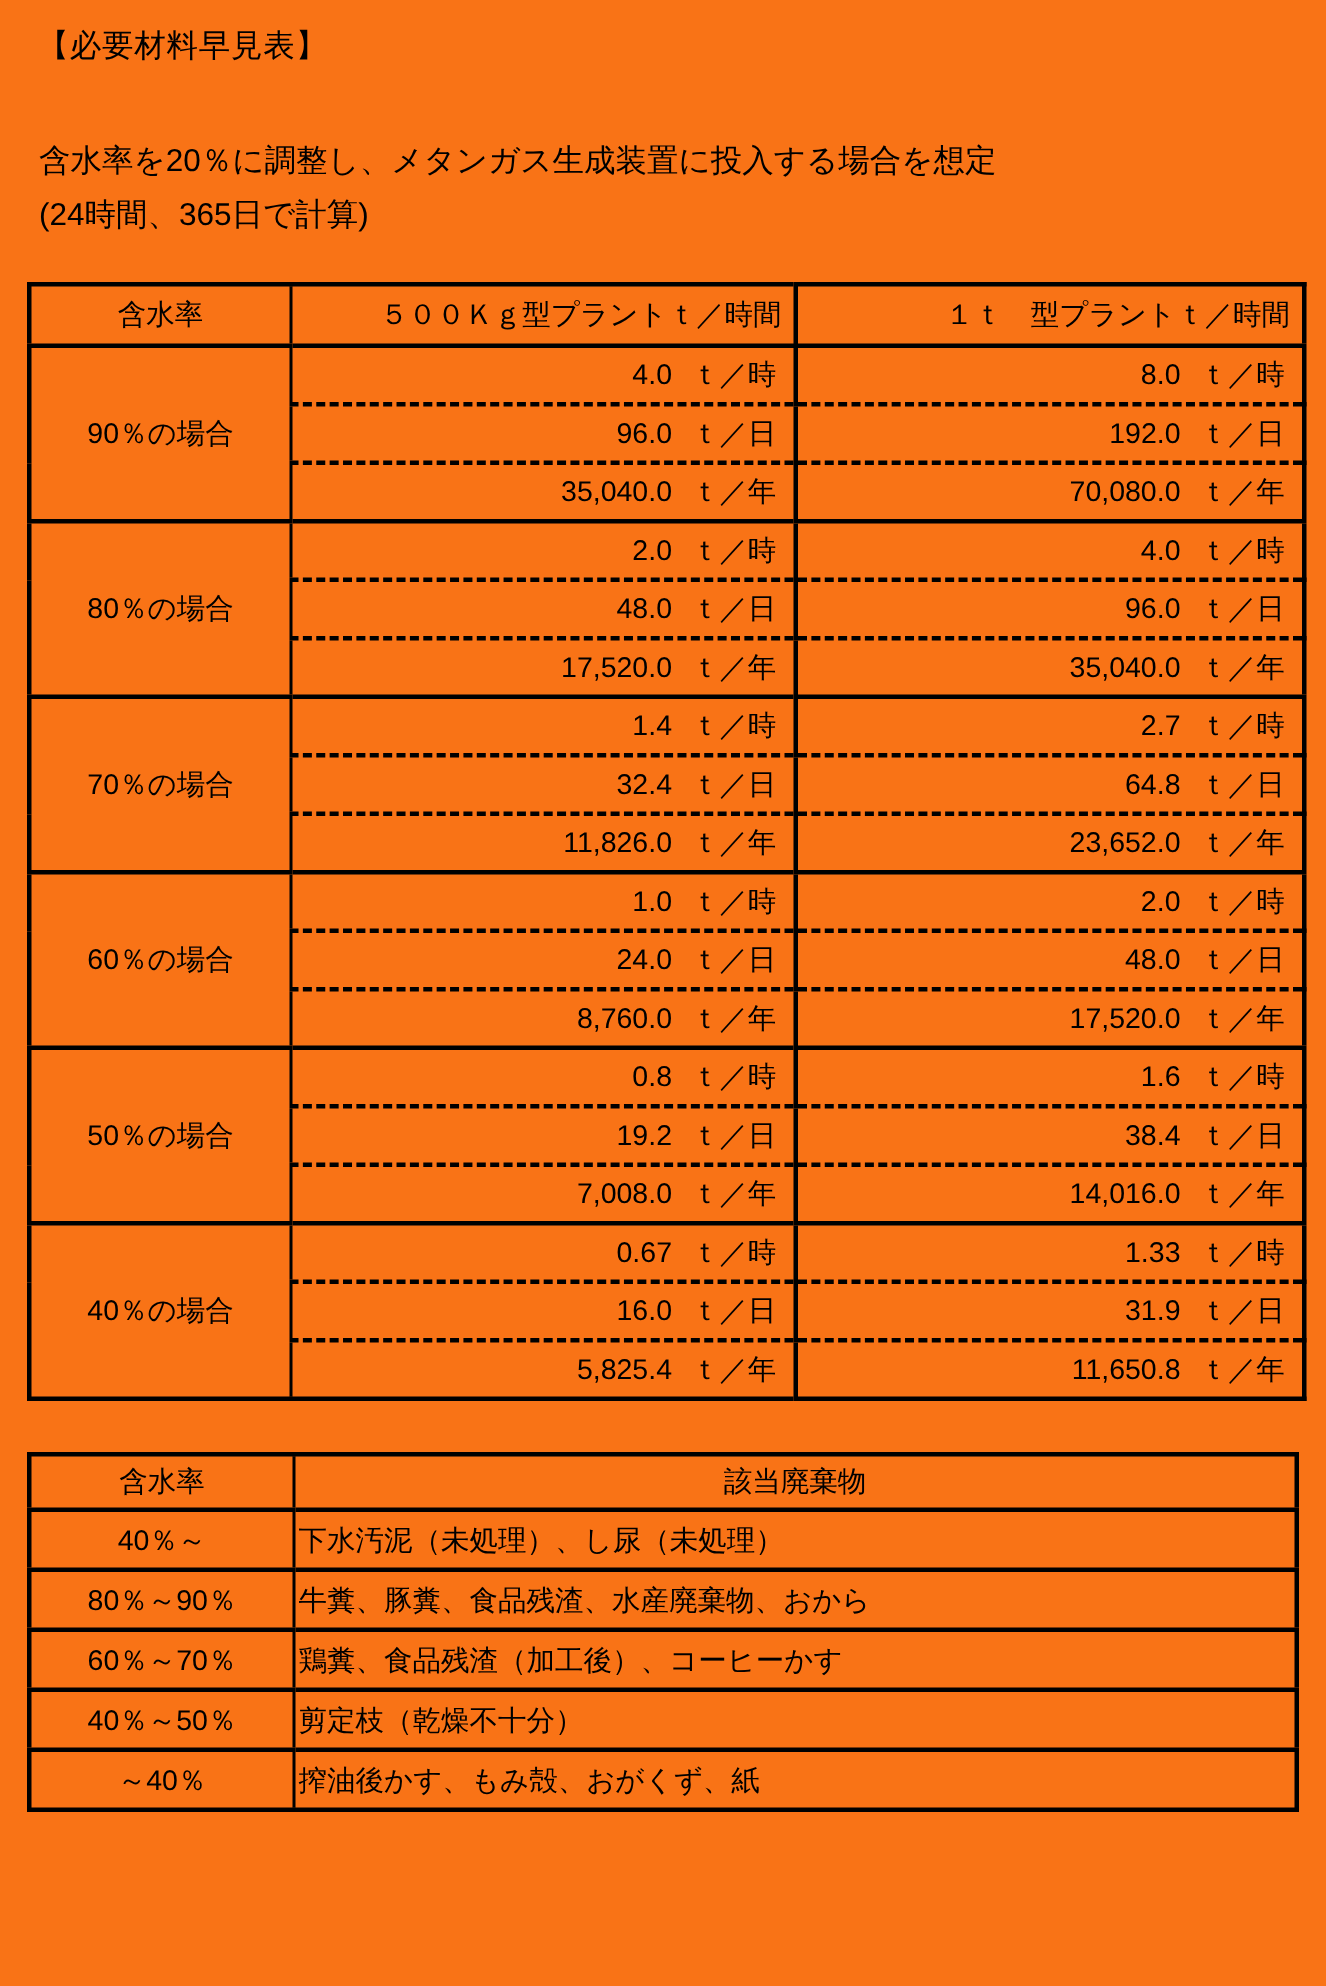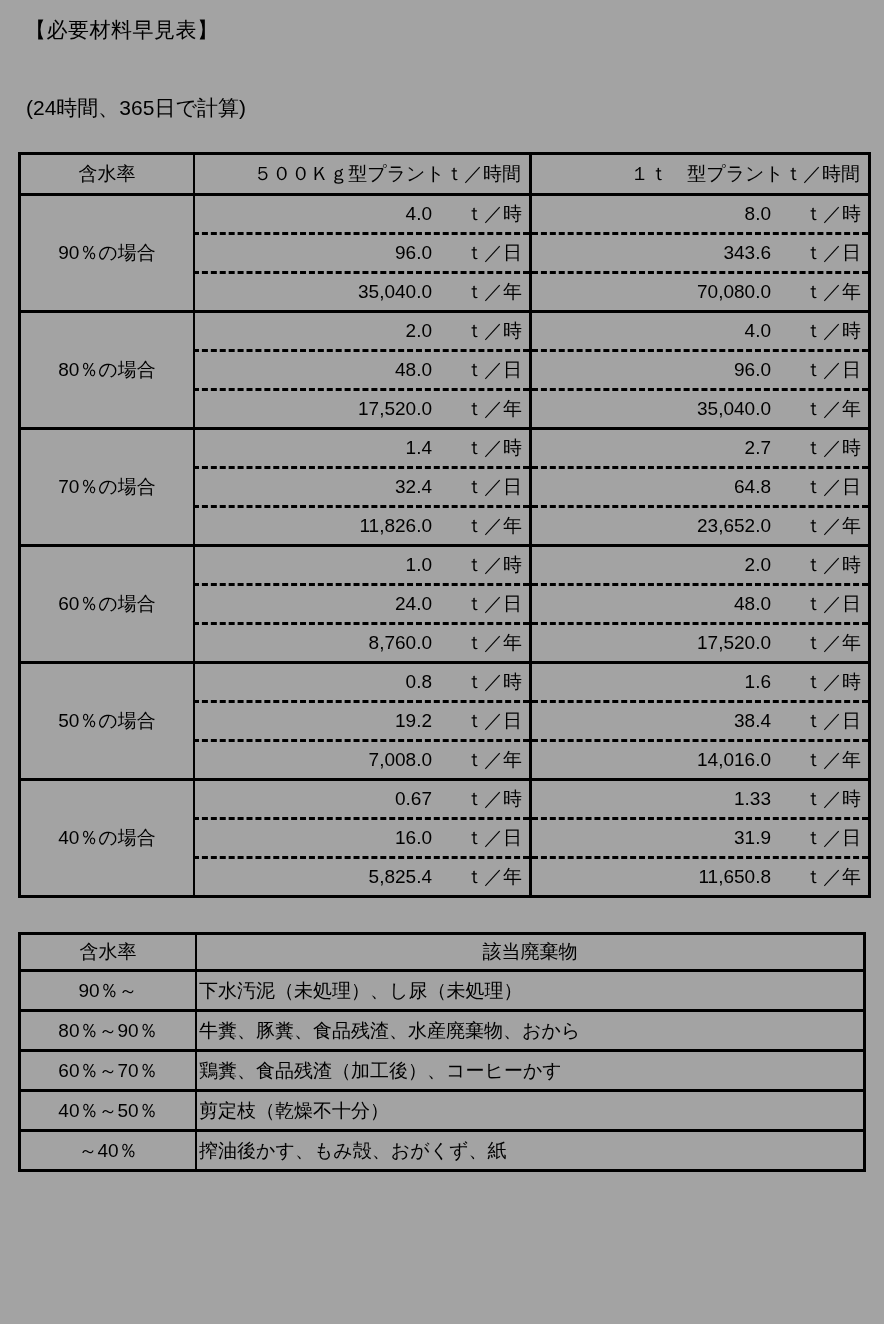--- a/index.html
+++ b/index.html
@@ -6,21 +6,21 @@
     margin: 0;
     padding: 0;
     background: #ffffff;
     font-family: "Liberation Sans", "DejaVu Sans", sans-serif;
     color: #000000;
   }
   .page {
     position: relative;
     width: 884px;
     min-height: 1324px;
-    background: #a3a3a3;
+    background: #f97316;
     overflow: hidden;
   }
   .doc-title {
     margin: 16px 0 0 25px;
     font-size: 21px;
     font-weight: normal;
     letter-spacing: 0.5px;
     white-space: nowrap;
   }
   .desc {
@@ -62,21 +62,21 @@
     white-space: nowrap;
   }
   .col-b .hflex { }
   .vflex {
     display: flex;
     align-items: baseline;
     padding: 0 7px 0 8px;
     white-space: nowrap;
   }
   .vflex .val { flex: 1; text-align: right; }
-  .vflex .unit { flex: 0 0 66px; margin-left: 24px; text-align: right; }
+  .vflex .unit { flex: 0 0 66px; margin-left: 8px; text-align: center; }
 
   
   table.t2 {
     border-collapse: collapse;
     table-layout: fixed;
     width: 848px;
     margin: 34px 0 0 18px;
     border: 3px solid #000;
     font-size: 19px;
   }
@@ -96,20 +96,21 @@
   .t2 td.c-waste { text-align: left; padding-left: 2px; white-space: nowrap; }
 </style>
 </head>
 <body>
 
 <div class="page">
 
   <div class="doc-title">【必要材料早見表】</div>
 
   <div class="desc">
+    <div>含水率を20％に調整し、メタンガス生成装置に投入する場合を想定</div>
     <div>(24時間、365日で計算)</div>
   </div>
 
   <table class="t1">
     <tbody>
     <tr>
       <th class="col-m">含水率</th>
       <th class="col-a">
         <div class="hflex">
           <span>５００Ｋｇ型プラント</span>
@@ -141,21 +142,21 @@
     </tr>
     <tr class="g-sub">
       <td class="col-a">
             <div class="vflex">
               <span class="val">96.0</span>
               <span class="unit">ｔ／日</span>
             </div>
           </td>
       <td class="col-b">
             <div class="vflex">
-              <span class="val">343.6</span>
+              <span class="val">192.0</span>
               <span class="unit">ｔ／日</span>
             </div>
           </td>
     </tr>
     <tr class="g-sub">
       <td class="col-a">
             <div class="vflex">
               <span class="val">35,040.0</span>
               <span class="unit">ｔ／年</span>
             </div>
@@ -390,21 +391,21 @@
     </tbody>
   </table>
 
   <table class="t2">
     <tbody>
     <tr>
       <th class="c-range">含水率</th>
       <th class="c-waste">該当廃棄物</th>
     </tr>
     <tr>
-      <td class="c-range">90％～</td>
+      <td class="c-range">40％～</td>
       <td class="c-waste">下水汚泥（未処理）、し尿（未処理）</td>
     </tr>
     <tr>
       <td class="c-range">80％～90％</td>
       <td class="c-waste">牛糞、豚糞、食品残渣、水産廃棄物、おから</td>
     </tr>
     <tr>
       <td class="c-range">60％～70％</td>
       <td class="c-waste">鶏糞、食品残渣（加工後）、コーヒーかす</td>
     </tr>

